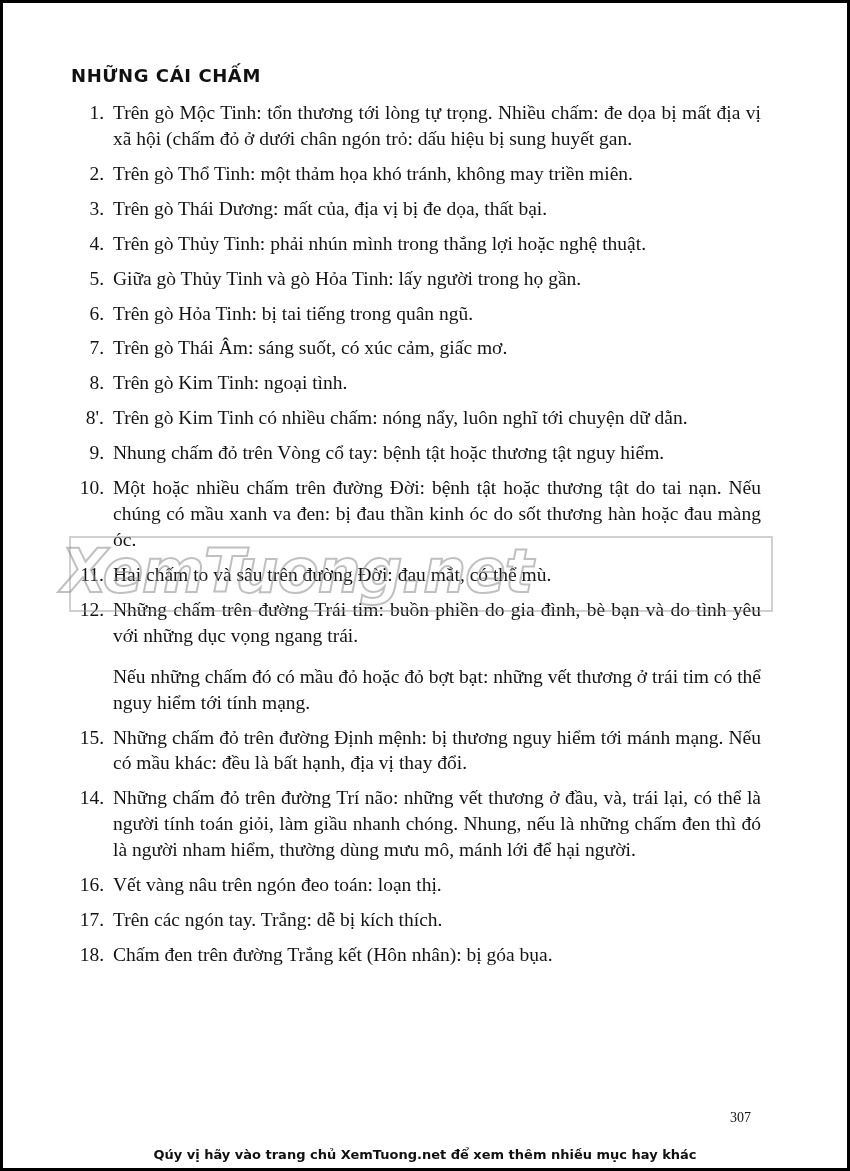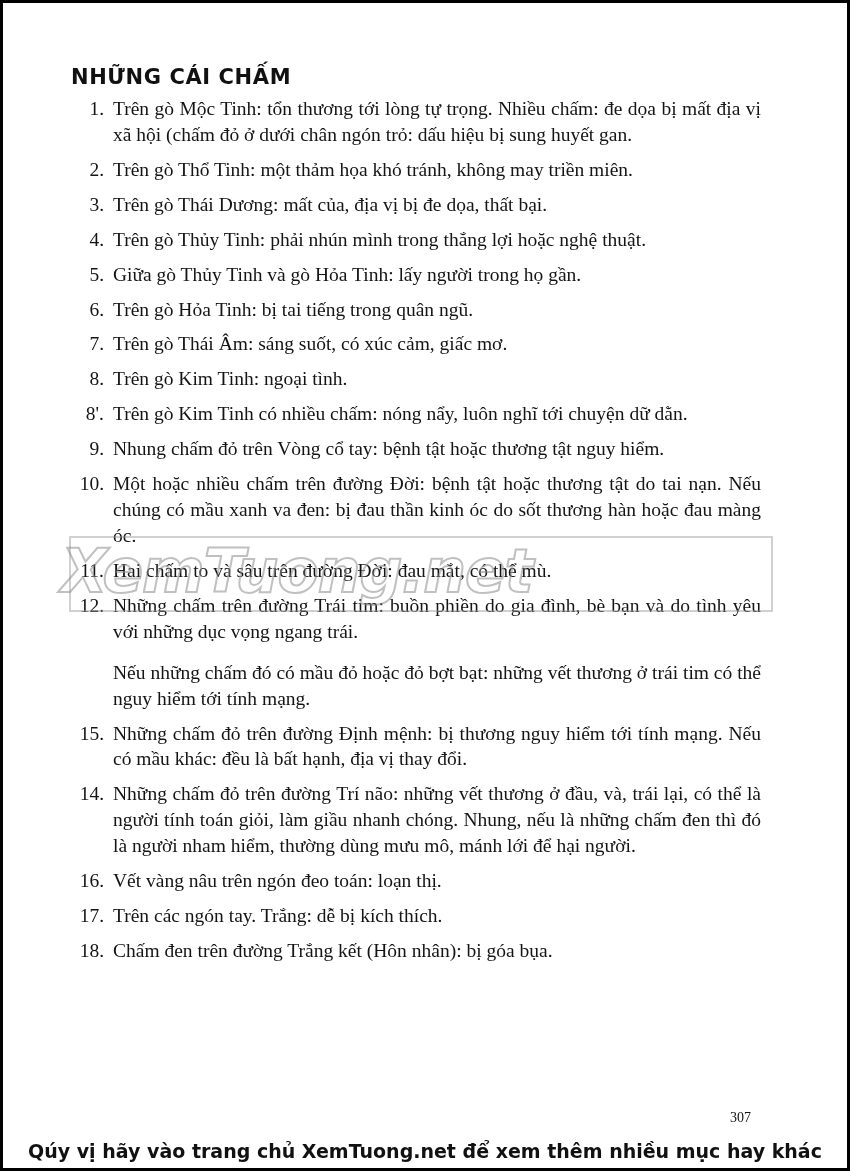--- a/index.html
+++ b/index.html
@@ -26,23 +26,23 @@
   }
   .content {
     position: absolute;
     left: 68px;
     top: 62px;
     width: 690px;
   }
   .doc-title {
     font-family: "DejaVu Sans", sans-serif;
     font-weight: bold;
-    font-size: 21px;
+    font-size: 18px;
     letter-spacing: 0.6px;
-    margin: 0 0 7px 0;
+    margin: 0 0 14px 0;
     color: #111;
   }
   ol.items {
     list-style: none;
     margin: 0;
     padding: 0;
   }
   li.item {
     display: flex;
     align-items: flex-start;
@@ -104,21 +104,21 @@
     font-size: 14px;
   }
   .footer-note {
     position: absolute;
     left: 0;
     right: 0;
     bottom: 6px;
     text-align: center;
     font-family: "DejaVu Sans", sans-serif;
     font-weight: bold;
-    font-size: 19px;
+    font-size: 13px;
     color: #111;
   }
   .footer-note .hl {
     color: #111;
   }
 </style>
 </head>
 <body>
 
 <div class="page">
@@ -201,21 +201,21 @@
         <li class="item">
           <span class="num">12.</span>
           <span class="body">
             <p>Những chấm trên đường Trái tim: buồn phiền do gia đình, bè bạn và do tình yêu với những dục vọng ngang trái.</p>
             <p>Nếu những chấm đó có mầu đỏ hoặc đỏ bợt bạt: những vết thương ở trái tim có thể nguy hiểm tới tính mạng.</p>
           </span>
         </li>
         <li class="item">
           <span class="num">15.</span>
           <span class="body">
-            <p>Những chấm đỏ trên đường Định mệnh: bị thương nguy hiểm tới tính mạng. Nếu có mầu khác: đều là bất hạnh, địa vị thay đổi.</p>
+            <p>Những chấm đỏ trên đường Định mệnh: bị thương nguy hiểm tới mánh mạng. Nếu có mầu khác: đều là bất hạnh, địa vị thay đổi.</p>
           </span>
         </li>
         <li class="item">
           <span class="num">14.</span>
           <span class="body">
             <p>Những chấm đỏ trên đường Trí não: những vết thương ở đầu, và, trái lại, có thể là người tính toán giỏi, làm giầu nhanh chóng. Nhung, nếu là những chấm đen thì đó là người nham hiểm, thường dùng mưu mô, mánh lới để hại người.</p>
           </span>
         </li>
         <li class="item">
           <span class="num">16.</span>

